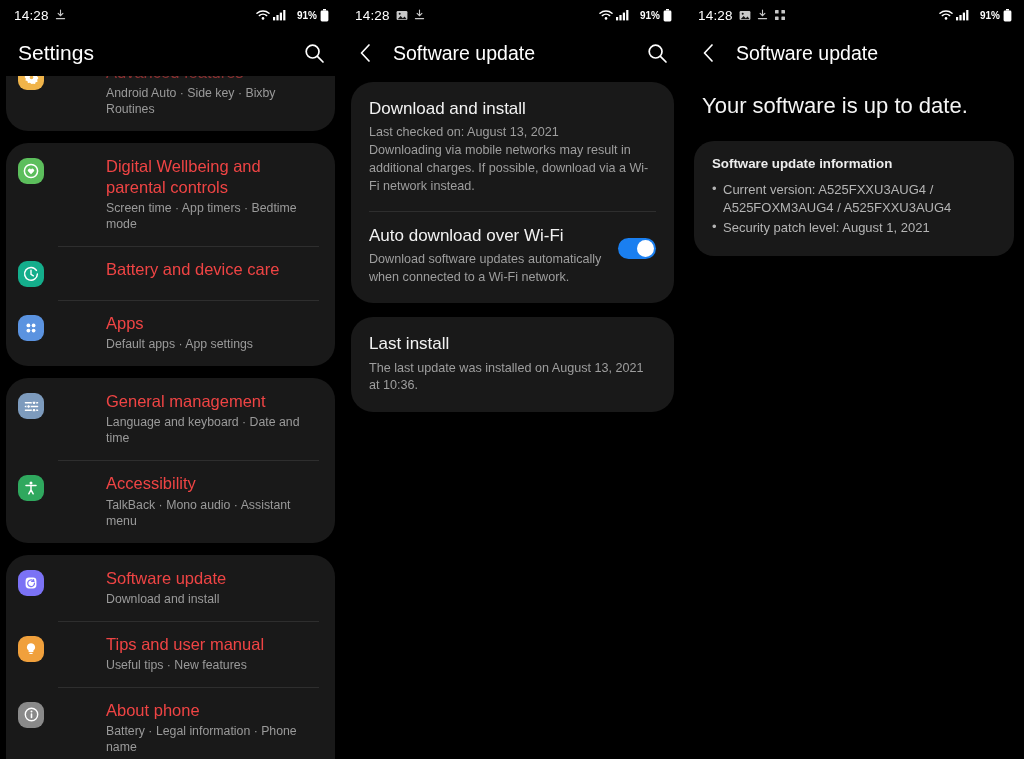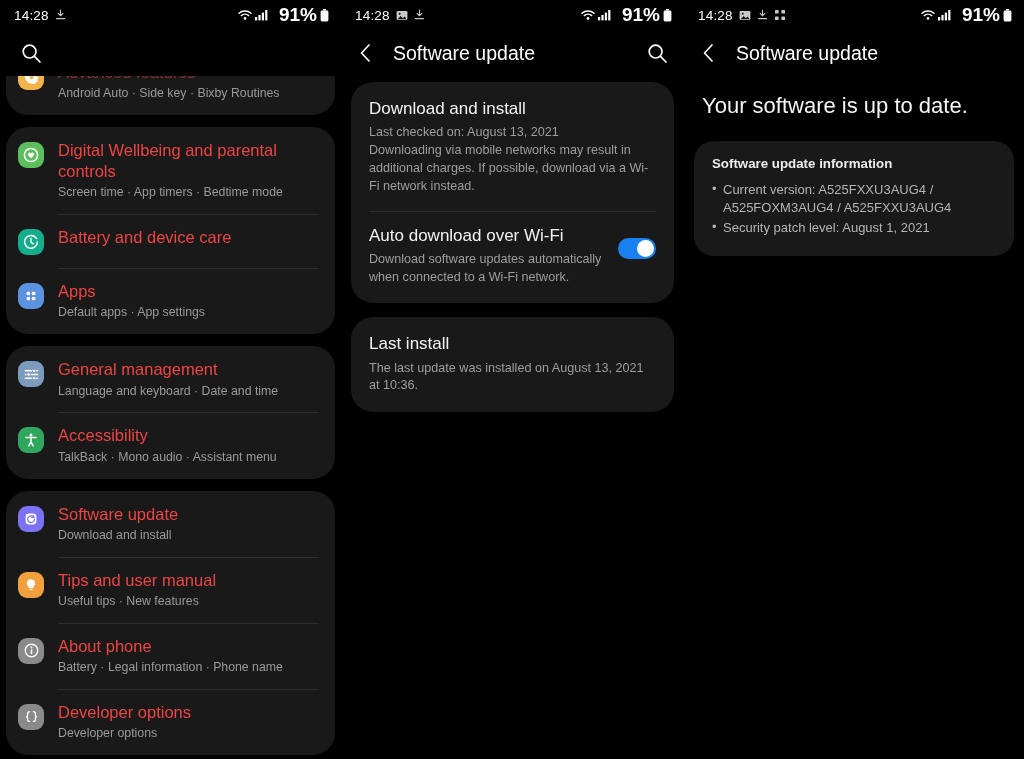--- a/index.html
+++ b/index.html
@@ -18,21 +18,21 @@
   
   .statusbar {
     height: 30px; display: flex; align-items: center;
     justify-content: space-between;
     padding: 0 12px 0 14px;
     color: #fff;
   }
   .sb-left { display: flex; align-items: center; gap: 6px; }
   .sb-time { font-size: 13.5px; letter-spacing: .2px; color: #fff; }
   .sb-right { display: flex; align-items: center; gap: 3px; }
-  .sb-batt-text { font-size: 19px; font-weight: 700; margin-left: 8px; }
+  .sb-batt-text { font-size: 10px; font-weight: 700; margin-left: 8px; }
   .ic { display: inline-block; line-height: 0; }
 
   
   .appbar {
     height: 46px; display: flex; align-items: center;
     padding: 0 14px 0 18px; color: #fff;
   }
   .appbar-title { font-size: 21px; color: #fff; flex: 1; }
   .appbar .back { width: 26px; display: flex; align-items: center; }
   .appbar-title.with-back { margin-left: 8px; font-size: 19.5px; }
@@ -43,21 +43,21 @@
   .card {
     background: #191919;
     border-radius: 22px;
     margin-bottom: 12px;
     overflow: hidden;
   }
   .card.clipped-top { border-top-left-radius: 0; border-top-right-radius: 0; margin-top: 0; }
   .row {
     display: flex; align-items: flex-start;
     padding: 13px 14px 13px 12px;
-    position: relative; cursor: pointer;
+    position: relative; cursor: pointer; gap: 48px;
   }
   .row + .row::before {
     content: ""; position: absolute; top: 0; left: 52px; right: 16px;
     height: 1px; background: #2e2e2e;
   }
   .row-icon {
     width: 26px; height: 26px; border-radius: 9px;
     flex: 0 0 26px; margin-right: 14px; margin-top: 2px;
     display: flex; align-items: center; justify-content: center;
   }
@@ -140,20 +140,21 @@
         <span class="ic">
           <svg width="9" height="13" viewBox="0 0 9 13">
               <rect x="3" y="0" width="3" height="1.6" fill="#fff"></rect>
               <rect x="0.6" y="1.6" width="7.8" height="10.8" rx="1.4" fill="#fff"></rect>
             </svg>
         </span>
       </div>
     </div>
 
     <div class="appbar">
+      <div class="appbar-title">Settings</div>
       <div class="search-btn">
         <span class="ic">
           <svg width="21" height="21" viewBox="0 0 21 21">
               <circle cx="8.6" cy="8.6" r="6.4" stroke="#fff" stroke-width="1.7" fill="none"></circle>
               <path d="M13.4 13.4L19 19" stroke="#fff" stroke-width="1.7" stroke-linecap="round"></path>
             </svg>
         </span>
       </div>
     </div>
 

